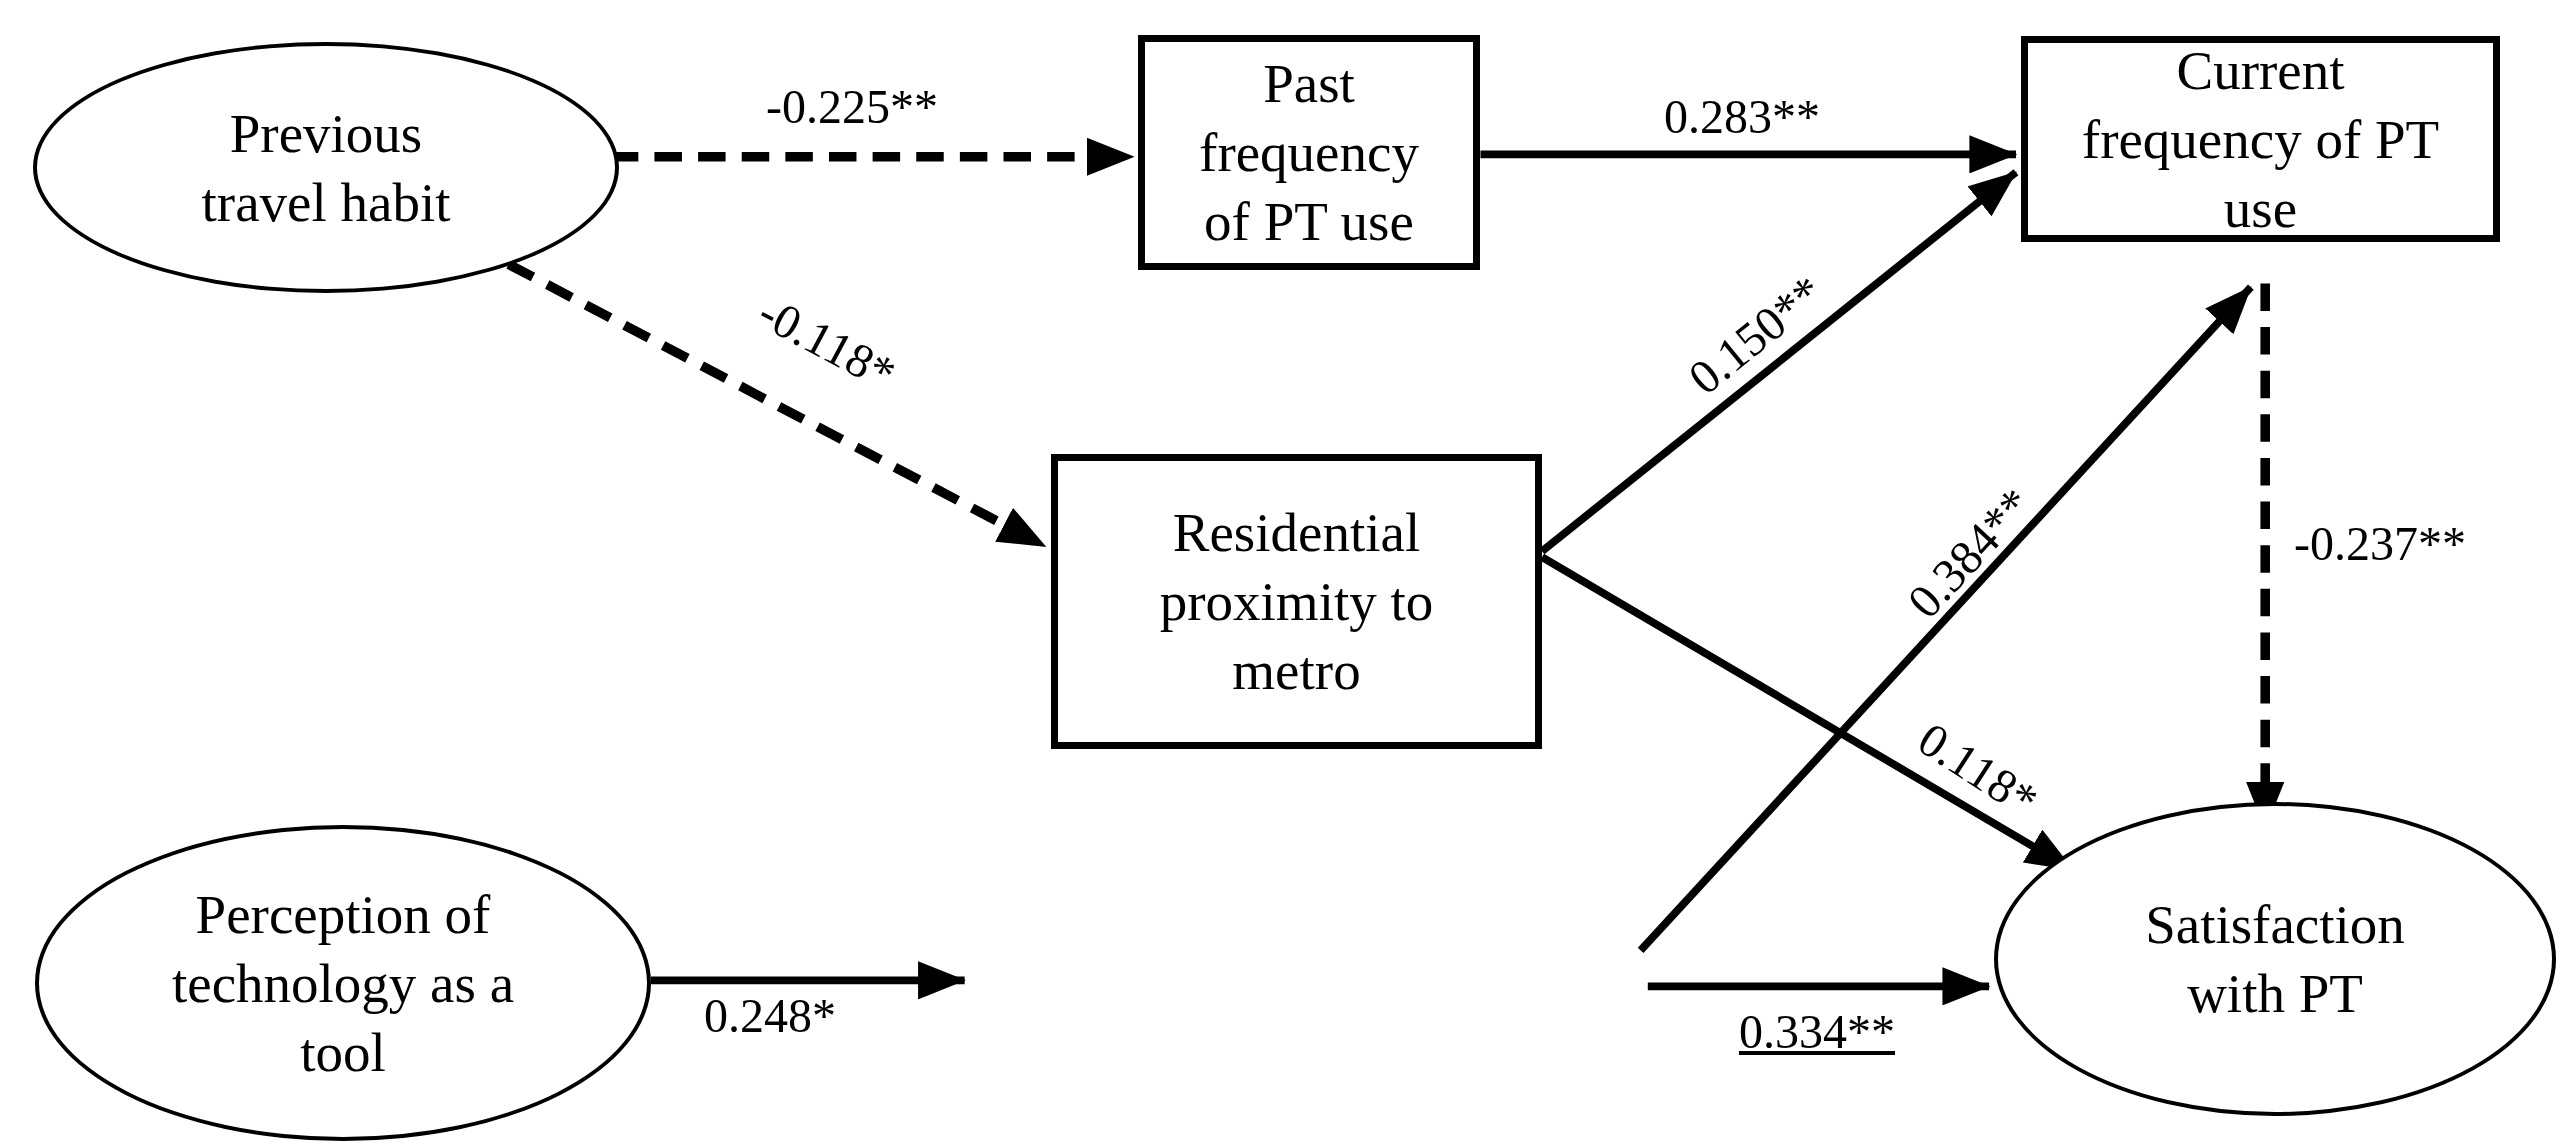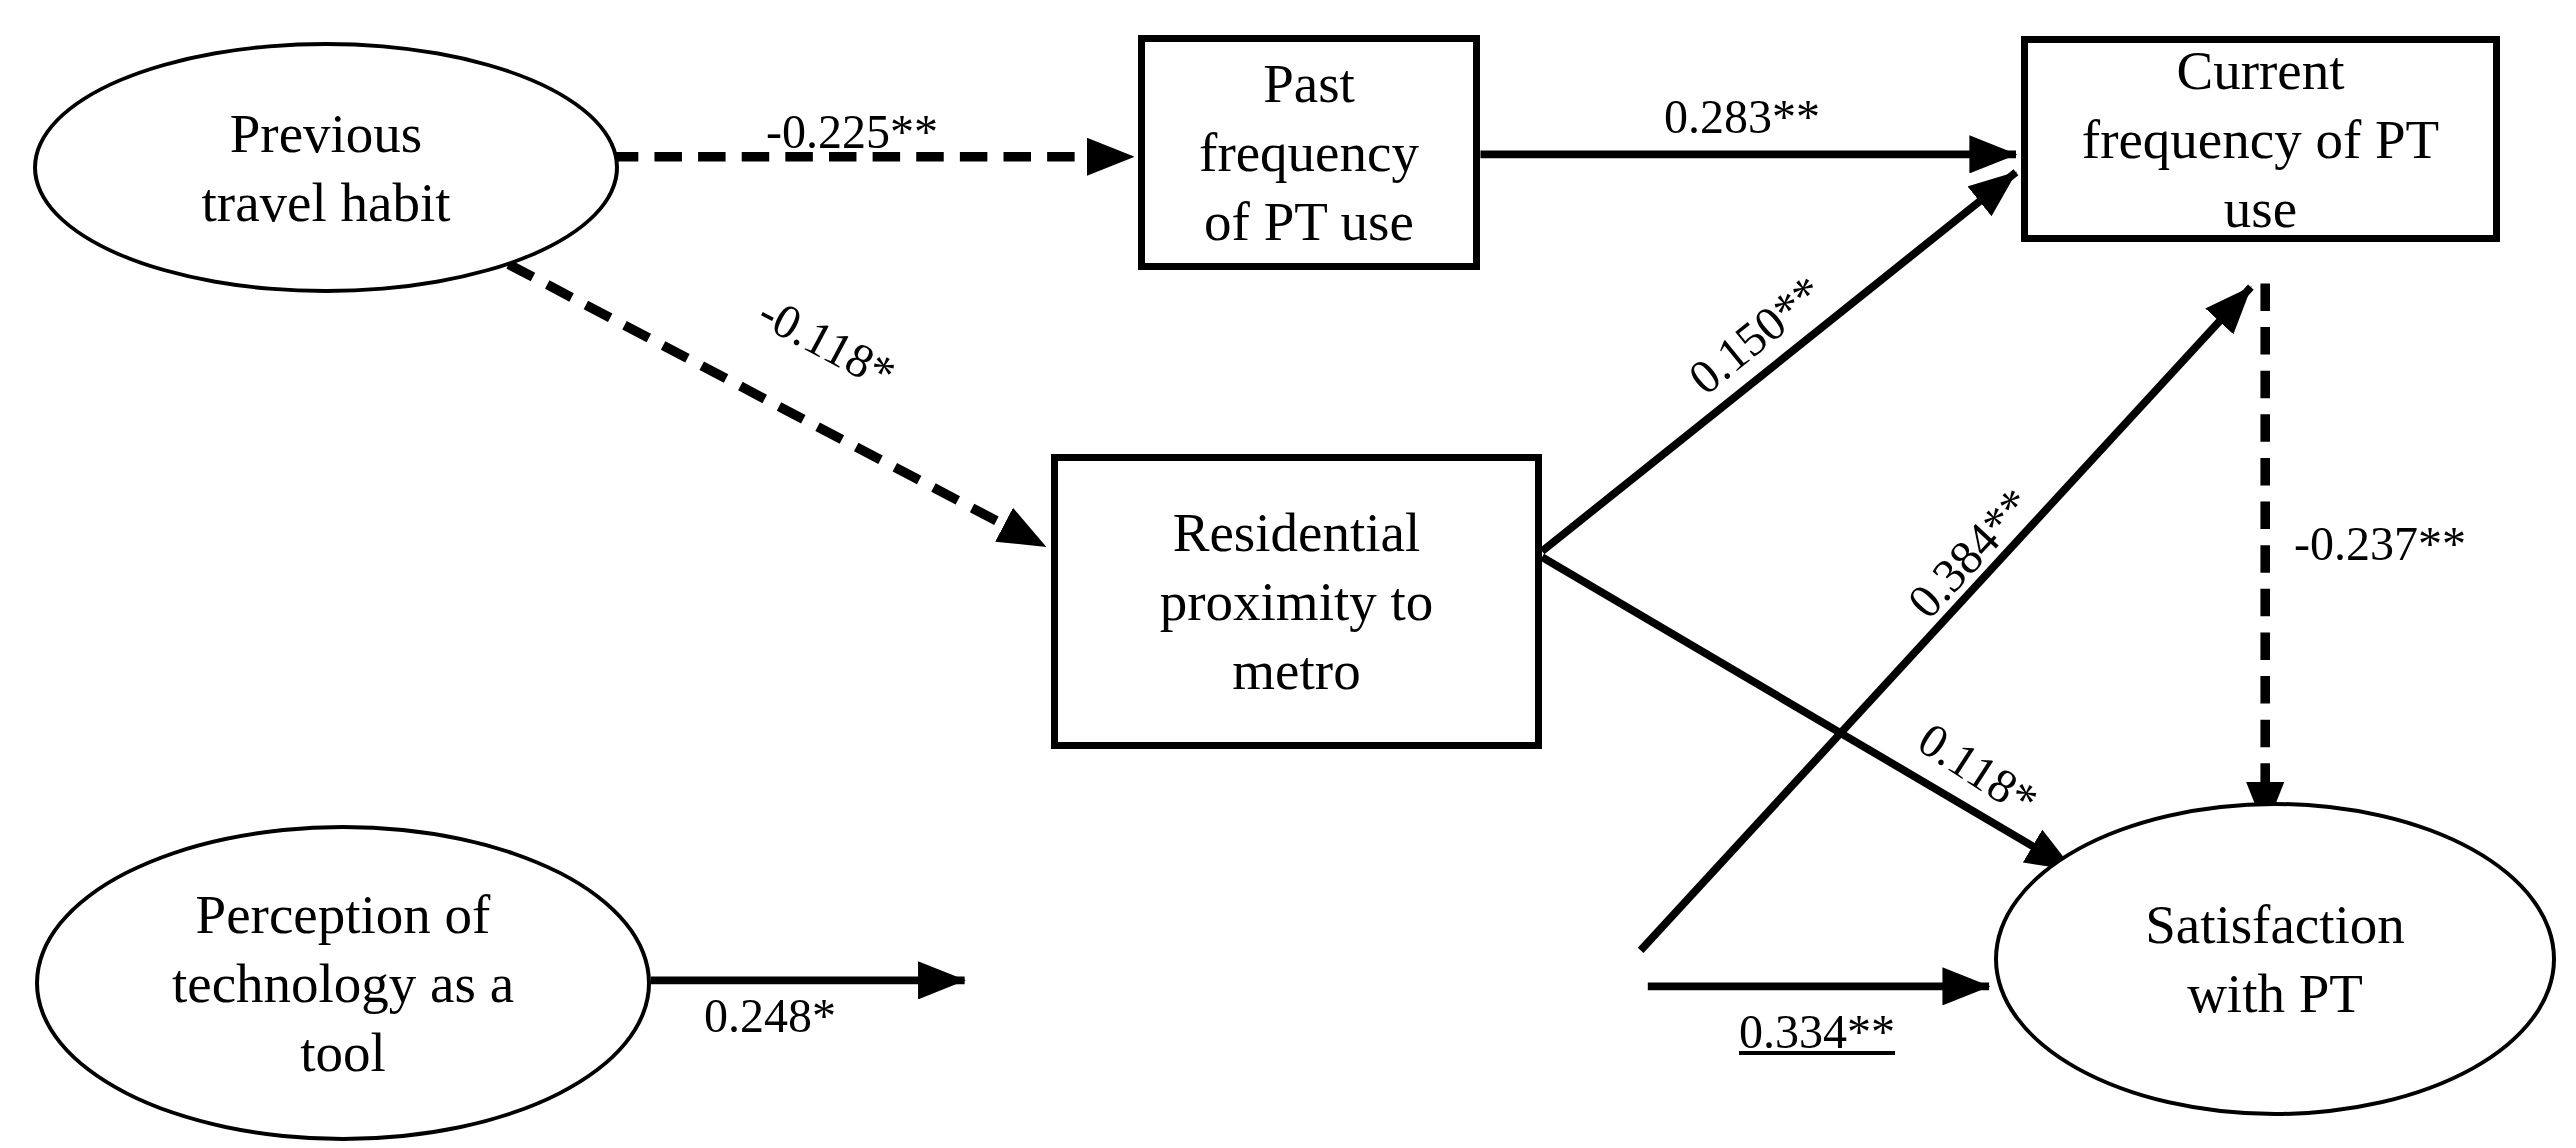--- a/index.html
+++ b/index.html
@@ -116,21 +116,21 @@
 technology as a
 tool</span>
   </div>
 
 
   <div class="node ellipse" style="left:1994px; top:802px; width:562px; height:314px;">
     <span class="node-label">Satisfaction
 with PT</span>
   </div>
 
-  <div class="edge-label" style="left:852px; top:132px;">-0.225**</div>
+  <div class="edge-label" style="left:852px; top:107px;">-0.225**</div>
 
   <div class="edge-label" style="left:827px; top:343px; --rot:28deg;">-0.118*</div>
 
   <div class="edge-label" style="left:1742px; top:117px;">0.283**</div>
 
   <div class="edge-label" style="left:1756px; top:335px; --rot:-39deg;">0.150**</div>
 
   <div class="edge-label" style="left:1978px; top:770px; --rot:33deg;">0.118*</div>
 
   <div class="edge-label" style="left:770px; top:1016px;">0.248*</div>

